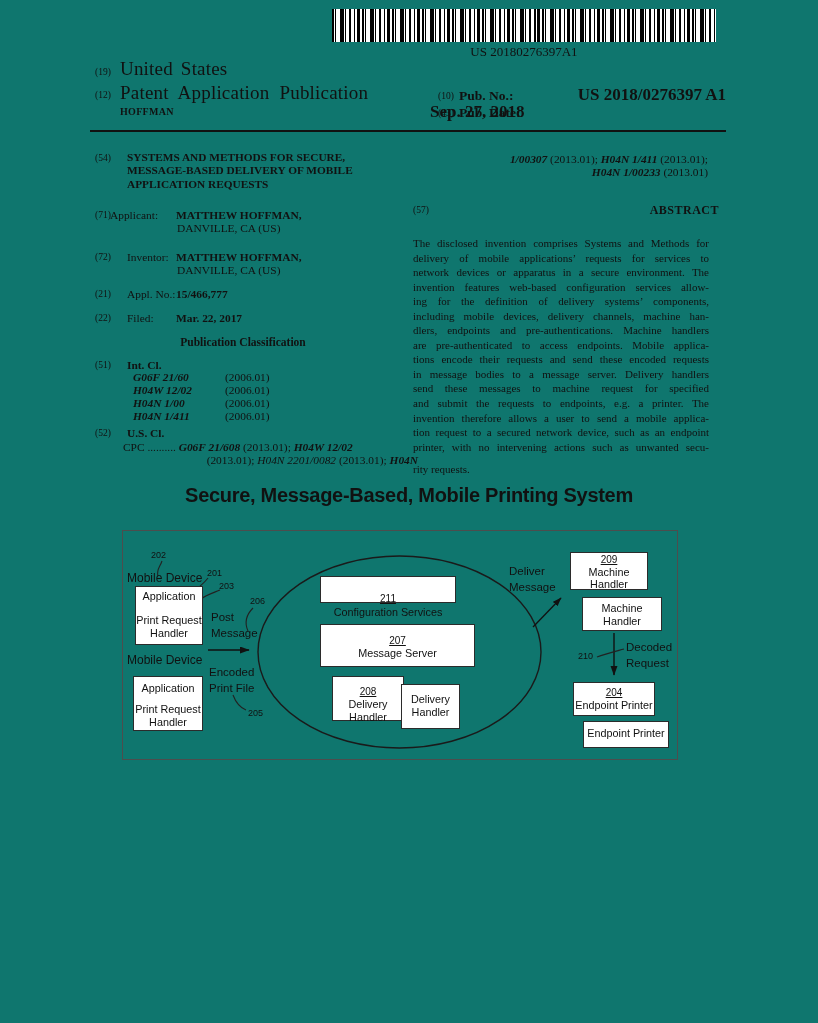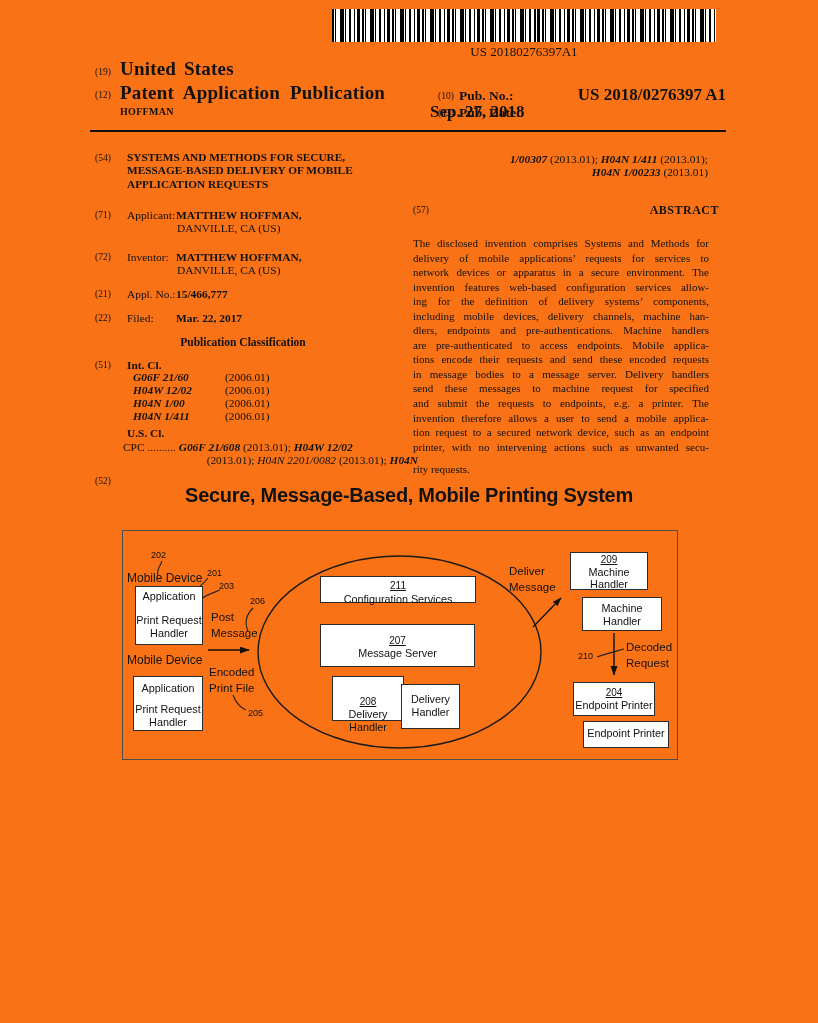--- a/index.html
+++ b/index.html
@@ -1,28 +1,28 @@
 <!DOCTYPE html>
 <html><head>
 <meta charset="utf-8">
 <style>
   html,body { margin:0; padding:0; background:#e8e8e8; }
   .page {
     position:relative; width:818px; height:1023px; margin:0 auto;
-    background:#f97316; color:#111; overflow:hidden;
+    background:#0f766e; color:#111; overflow:hidden;
     font-family:"Liberation Serif", serif;
   }
   .abs { position:absolute; white-space:nowrap; }
   .b { font-weight:bold; }
   .code { font-size:9.5px; }
   .t { font-size:11.4px; line-height:13px; }
   .seg-bi { font-weight:bold; font-style:italic; }
   .seg-i  { font-style:italic; }
 
-  .brand-line { font-size:19px; font-weight:bold; letter-spacing:0.2px; }
+  .brand-line { font-size:19px; font-weight:normal; letter-spacing:0.2px; }
   .rule { position:absolute; background:#111; }
 
   .barcode {
     position:absolute; left:332px; top:9px; width:384px; height:33px;
     background:repeating-linear-gradient(90deg,
       #000 0 2px,  #fff 2px 3.5px, #000 3.5px 4.5px, #fff 4.5px 8px,
       #000 8px 12px, #fff 12px 13px, #000 13px 14px, #fff 14px 17px,
       #000 17px 19px, #fff 19px 22.5px, #000 22.5px 23.5px, #fff 23.5px 25px,
       #000 25px 28px, #fff 28px 30px);
   }
@@ -74,21 +74,21 @@
   <div class="rule" style="left:90px; top:130px; width:636px; height:2px;"></div>
 
   <span class="abs code" style="left:95px; top:153px;">(54)</span>
   <div class="abs title54" style="left:127px; top:151px;">
       <div>SYSTEMS AND METHODS FOR SECURE,</div>
       <div>MESSAGE-BASED DELIVERY OF MOBILE</div>
       <div>APPLICATION REQUESTS</div>
     </div>
 
   <span class="abs code" style="left:95px; top:210px;">(71)</span>
-  <span class="abs t" style="left:127px; top:209px;text-align:right;">Applicant:</span>
+  <span class="abs t" style="left:110px; top:209px;text-align:right;">Applicant:</span>
   <span class="abs t b" style="left:176px; top:209px;">MATTHEW HOFFMAN,</span>
   <span class="abs t" style="left:177px; top:222px;">DANVILLE, CA (US)</span>
 
   <span class="abs code" style="left:95px; top:252px;">(72)</span>
   <span class="abs t" style="left:127px; top:251px;">Inventor:</span>
   <span class="abs t b" style="left:176px; top:251px;">MATTHEW HOFFMAN,</span>
   <span class="abs t" style="left:177px; top:264px;">DANVILLE, CA (US)</span>
 
   <span class="abs code" style="left:95px; top:289px;">(21)</span>
   <span class="abs t" style="left:127px; top:288px;">Appl. No.:</span>
@@ -105,21 +105,21 @@
 
   <span class="abs t seg-bi" style="left:133px; top:371px;">G06F 21/60</span>
   <span class="abs t" style="left:225px; top:371px;">(2006.01)</span>
   <span class="abs t seg-bi" style="left:133px; top:384px;">H04W 12/02</span>
   <span class="abs t" style="left:225px; top:384px;">(2006.01)</span>
   <span class="abs t seg-bi" style="left:133px; top:397px;">H04N 1/00</span>
   <span class="abs t" style="left:225px; top:397px;">(2006.01)</span>
   <span class="abs t seg-bi" style="left:133px; top:410px;">H04N 1/411</span>
   <span class="abs t" style="left:225px; top:410px;">(2006.01)</span>
 
-  <span class="abs code" style="left:95px; top:428px;margin-top:48px;">(52)</span>
+  <span class="abs code" style="left:95px; top:428px;">(52)</span>
   <span class="abs t b" style="left:127px; top:427px;">U.S. Cl.</span>
   <div class="abs t" style="left:123px; top:441px;"><span>CPC .......... </span><span class="seg-bi">G06F 21/608</span><span> (2013.01); </span><span class="seg-bi">H04W 12/02</span></div>
   <div class="abs t" style="left:95px; top:454px; width:323px; text-align:right;"><span>(2013.01); </span><span class="seg-i">H04N 2201/0082</span><span> (2013.01); </span><span class="seg-bi">H04N</span></div>
 
   <div class="abs t" style="left:413px; top:153px; width:295px; text-align:right;"><span class="seg-bi">1/00307</span><span> (2013.01); </span><span class="seg-bi">H04N 1/411</span><span> (2013.01);</span></div>
   <div class="abs t" style="left:413px; top:166px; width:295px; text-align:right;"><span class="seg-bi">H04N 1/00233</span><span> (2013.01)</span></div>
 
   <span class="abs code" style="left:413px; top:205px;">(57)</span>
   <div class="abs b" style="left:413px; top:203px; width:306px; text-align:right; font-size:12px; letter-spacing:0.5px;">ABSTRACT</div>
 
@@ -190,29 +190,29 @@
 
     <div class="dbox" style="left:12px; top:55px; width:68px; height:59px; border-width:1.8px;">
       <div style="margin-top:3px;">Application</div>
       <div style="margin-top:11px; white-space:normal;">Print Request Handler</div>
     </div>
     <div class="dbox" style="left:10px; top:145px; width:70px; height:55px; border-width:1.8px;">
       <div style="margin-top:5px;">Application</div>
       <div style="margin-top:8px; white-space:normal;">Print Request Handler</div>
     </div>
 
-    <div class="dbox" style="left:197px; top:45px; width:156px; height:27px; line-height:12.5px; padding-top:3px;">
+    <div class="dbox" style="left:197px; top:45px; width:136px; height:27px; line-height:12.5px; padding-top:16px;">
       <div class="refnum">211</div>
       <div>Configuration Services</div>
     </div>
     <div class="dbox" style="left:197px; top:93px; width:155px; height:43px; padding-top:9px;">
       <div class="refnum">207</div>
       <div>Message Server</div>
     </div>
-    <div class="dbox" style="left:209px; top:145px; width:72px; height:45px; padding-top:18px;">
+    <div class="dbox" style="left:209px; top:145px; width:72px; height:45px; padding-top:8px;">
       <div class="refnum">208</div>
       <div>Delivery</div>
       <div>Handler</div>
     </div>
     <div class="dbox" style="left:278px; top:153px; width:59px; height:45px; padding-top:8px;">
       <div>Delivery</div>
       <div>Handler</div>
     </div>
 
     <div class="dbox" style="left:447px; top:21px; width:78px; height:38px; line-height:12px; padding-top:1px;">

